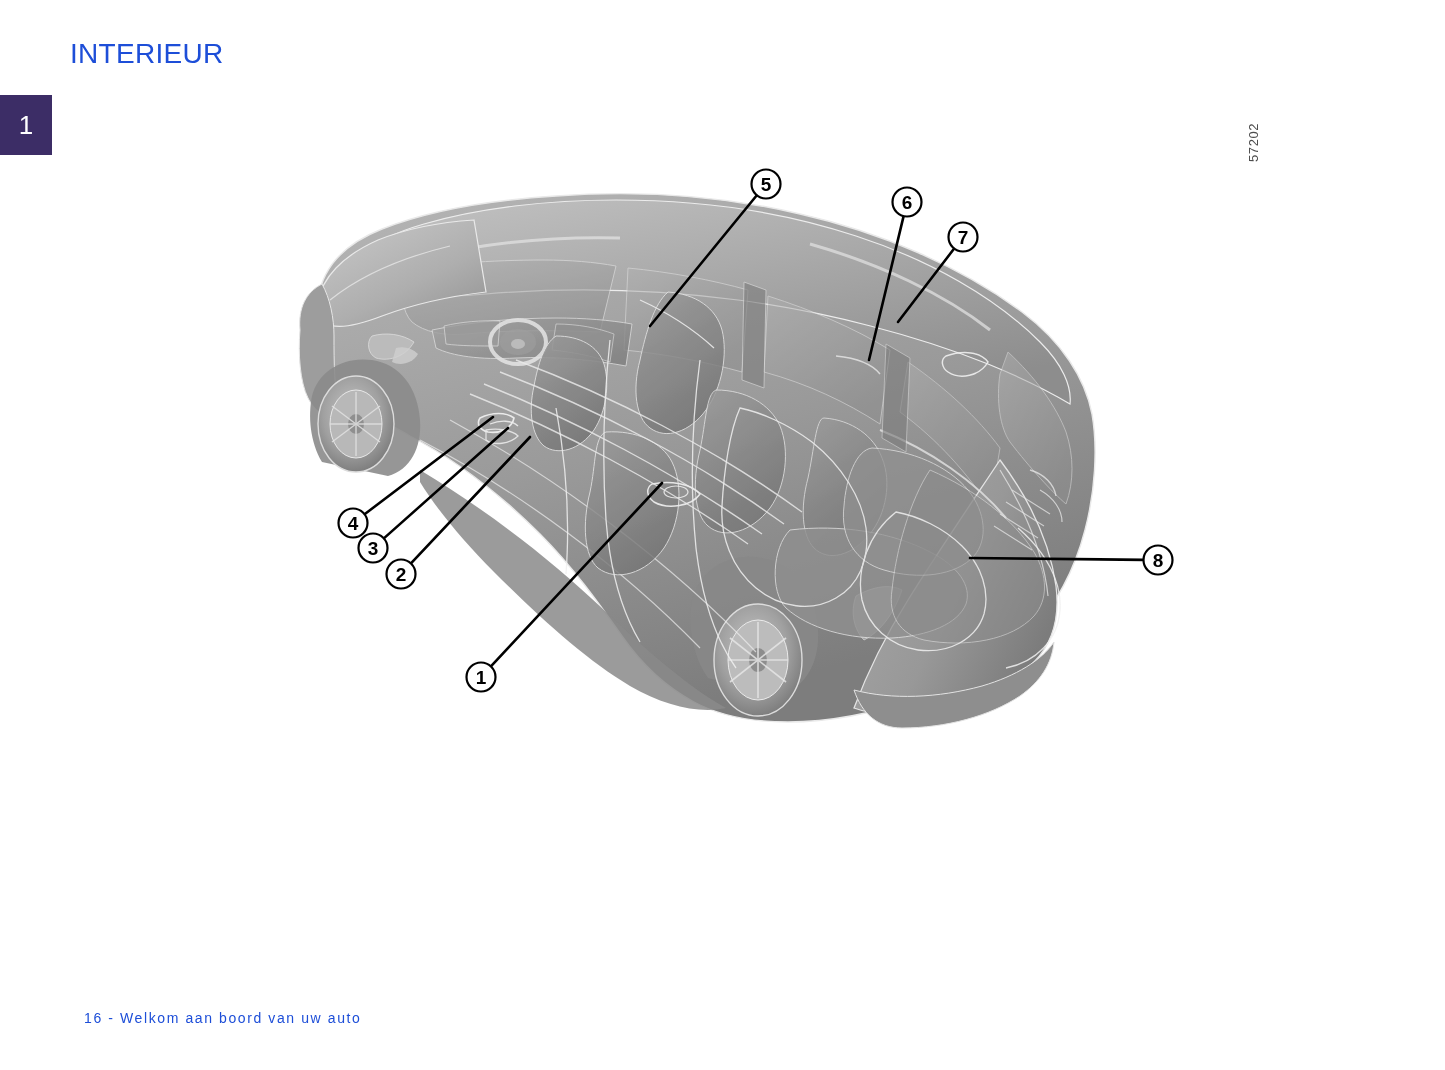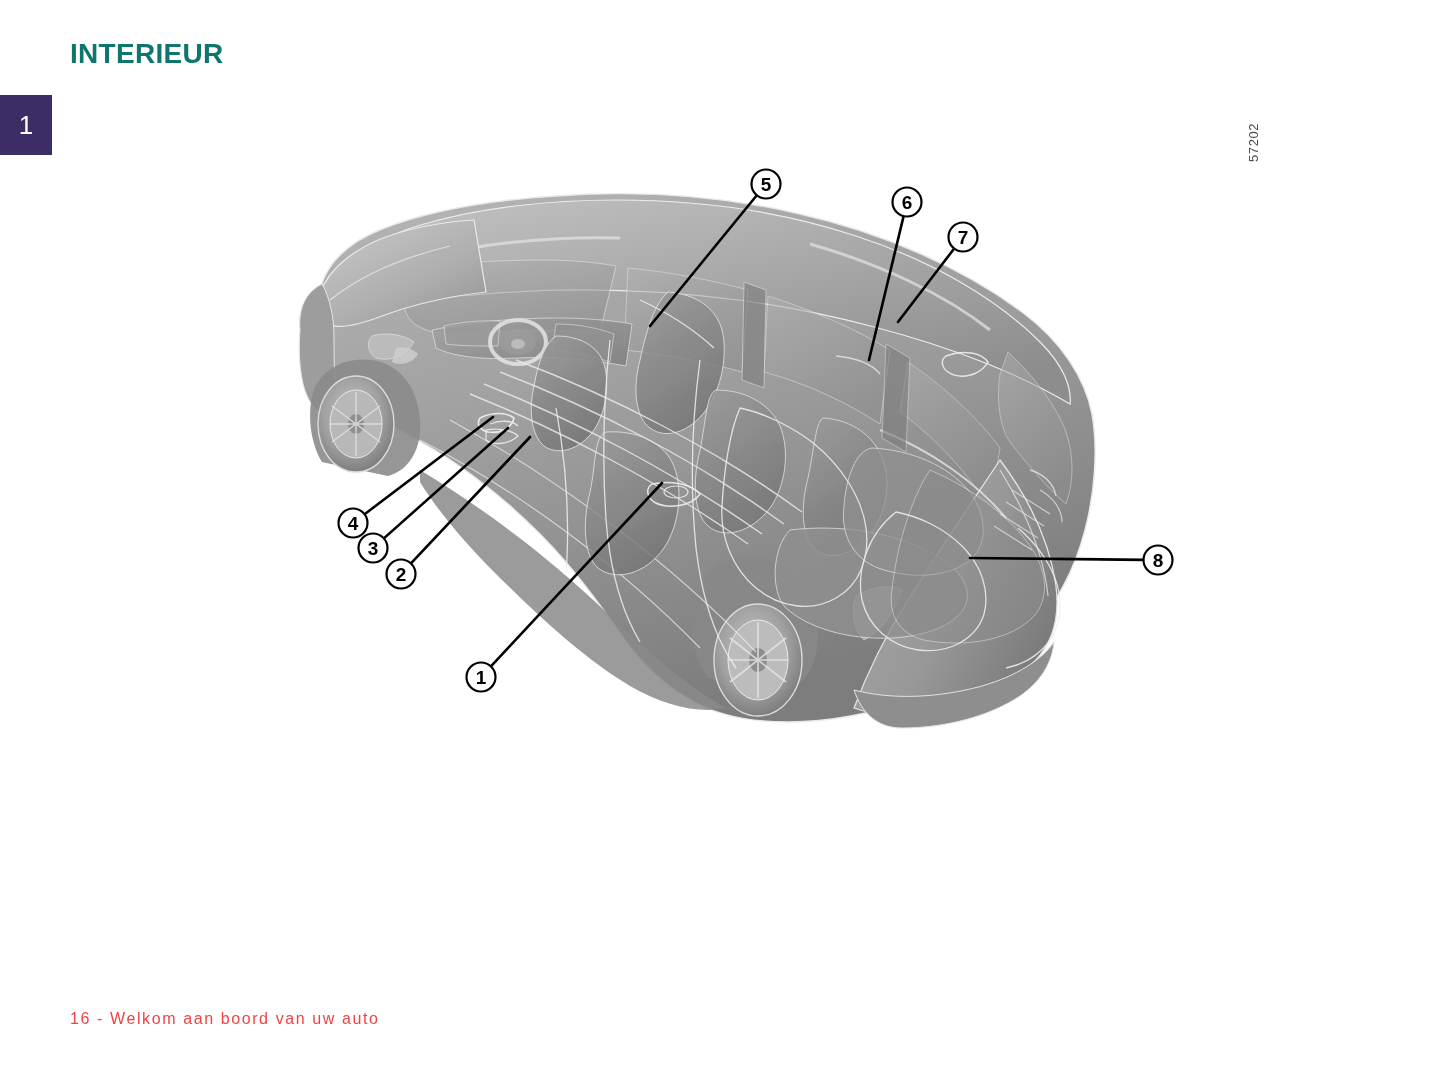--- a/index.html
+++ b/index.html
@@ -39,23 +39,23 @@
     font-weight: 400;
     line-height: 1;
   }
 
   
   #page-title {
     position: absolute;
     left: 70px;
     top: 38px;
     font-size: 28px;
-    font-weight: bold;
+    font-weight: normal;
     letter-spacing: 0.3px;
-    color: #0f766e;
+    color: #1d4ed8;
   }
   
   #figure-ref-wrap {
     position: absolute;
     left: 1232px;
     top: 100px;
     width: 16px;
     height: 70px;
   }
   #figure-ref-wrap span {
@@ -78,25 +78,25 @@
     top: 0px;
     width: 1445px;
     height: 1070px;
     pointer-events: none;
   }
   #illustration svg { display: block; }
 
   
   #page-footer {
     position: absolute;
-    left: 70px;
+    left: 84px;
     top: 1010px;
-    font-size: 16px;
+    font-size: 14px;
     letter-spacing: 1.6px;
-    color: #ef4444;
+    color: #1d4ed8;
     white-space: nowrap;
   }
 </style>
 </head>
 <body>
 
 <div id="page" style="background: rgb(255, 255, 255);">
 
   <div id="chapter-tab" style="background: rgb(60, 45, 102);">
     <span id="chapter-tab-number">1</span>

